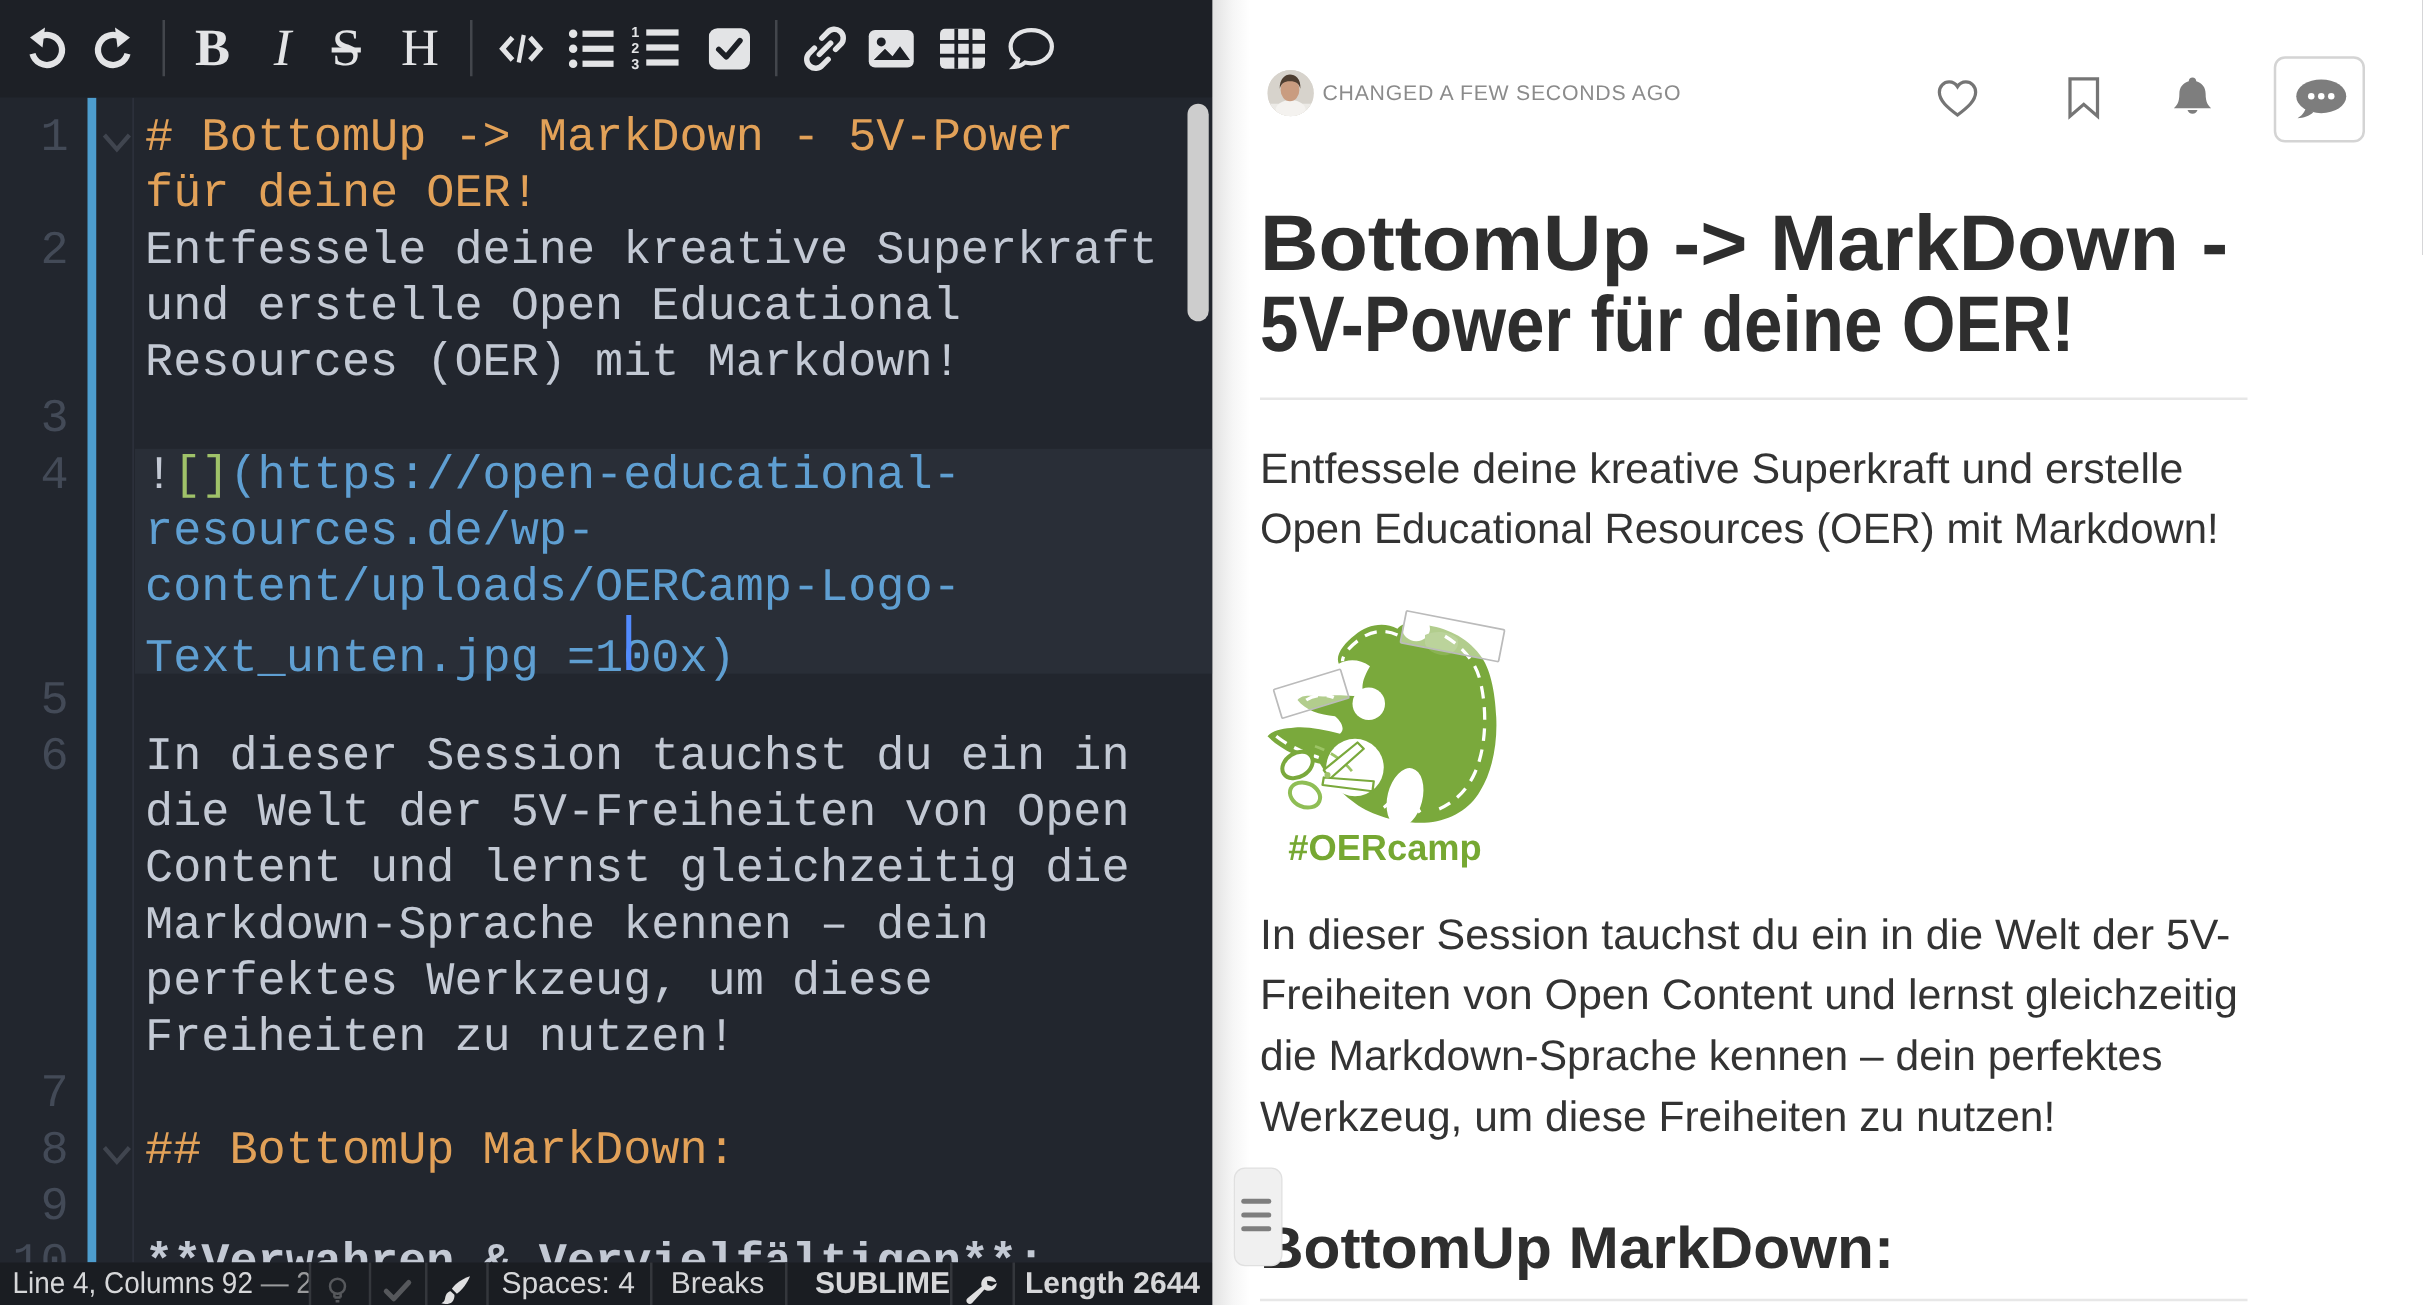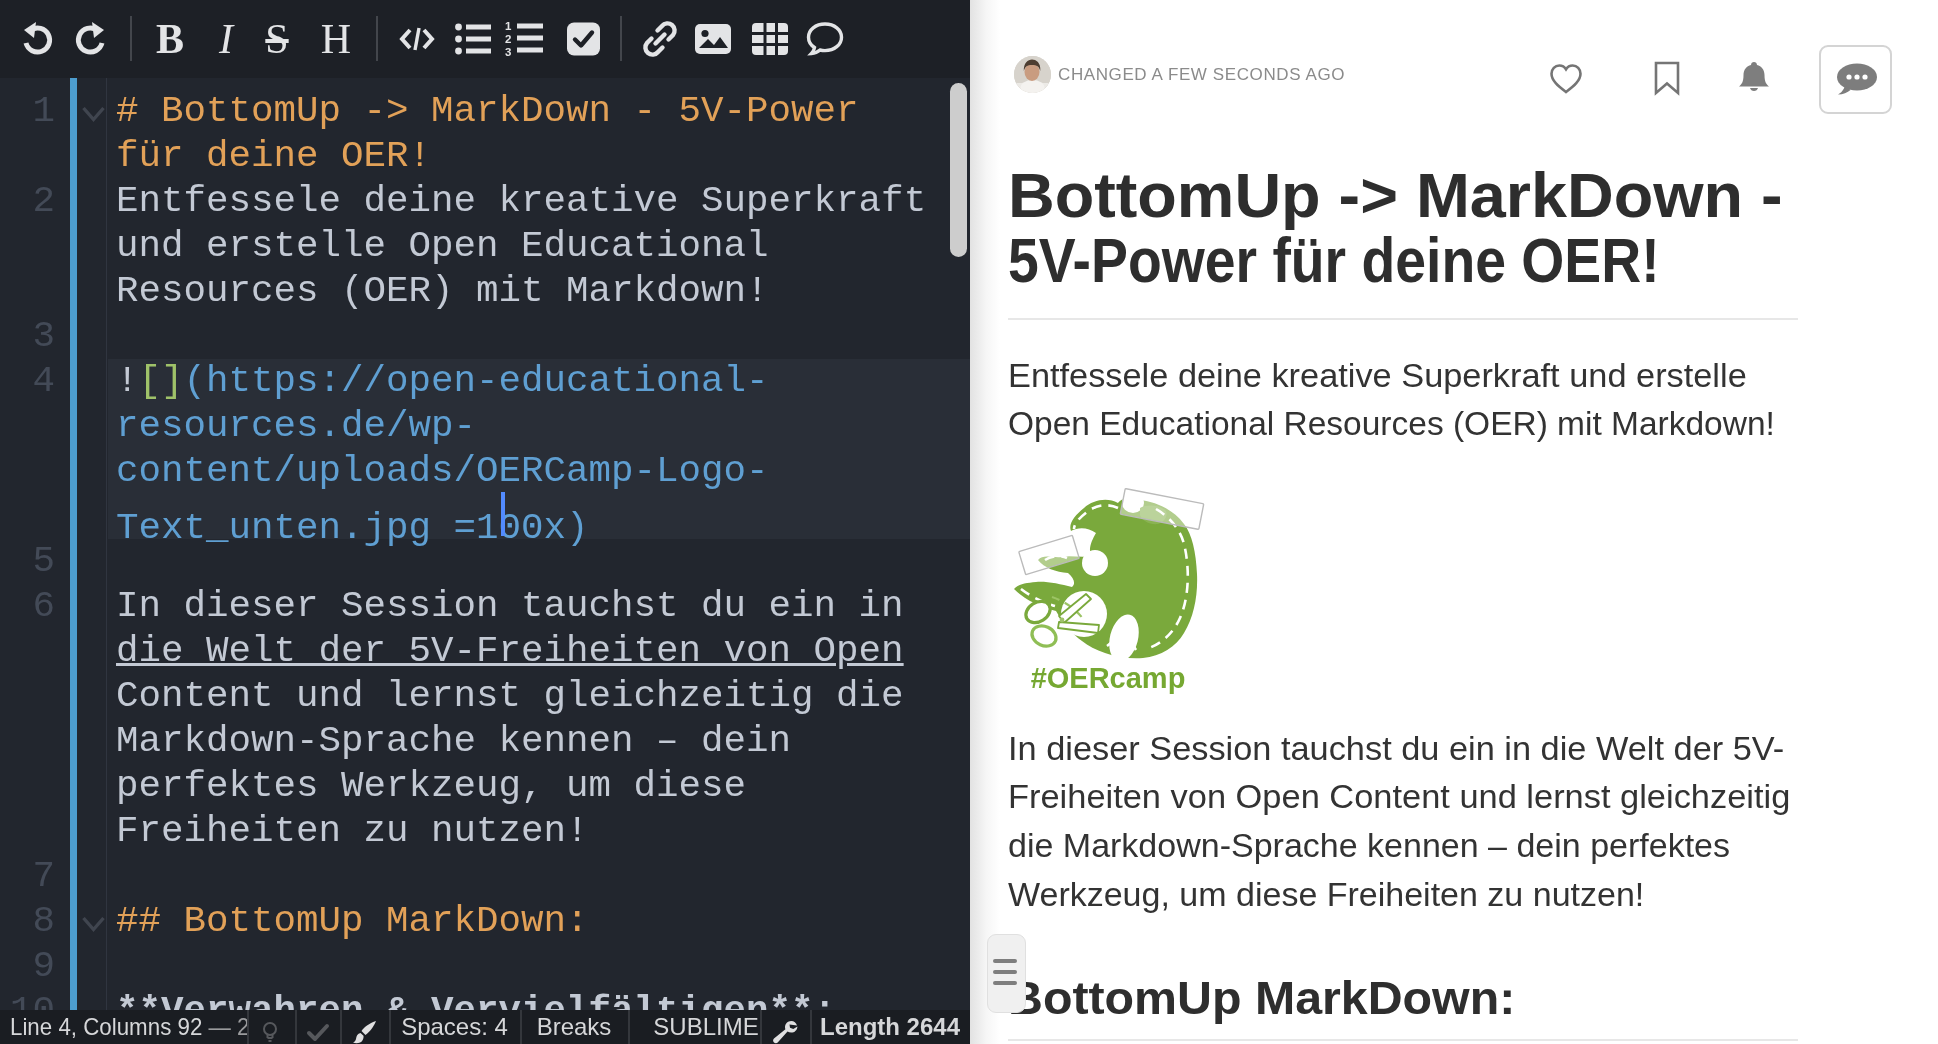--- a/index.html
+++ b/index.html
@@ -54,21 +54,21 @@
         <div class="crow orange" style="top:11px;"># BottomUp -&gt; MarkDown - 5V-Power</div>
         <div class="crow orange" style="top:56px;">für deine OER!</div>
         <div class="crow" style="top:101px;">Entfessele deine kreative Superkraft</div>
         <div class="crow" style="top:146px;">und erstelle Open Educational</div>
         <div class="crow" style="top:191px;">Resources (OER) mit Markdown!</div>
         <div class="crow" style="top:281px;"><span class="gray2">!</span><span class="green2">[]</span><span class="blue2">(https://open-educational-</span></div>
         <div class="crow blue2" style="top:326px;">resources.de/wp-</div>
         <div class="crow blue2" style="top:371px;">content/uploads/OERCamp-Logo-</div>
         <div class="crow blue2" style="top:416px;margin-top:12px;">Text_unten.jpg =100x)</div>
         <div class="crow" style="top:506px;">In dieser Session tauchst du ein in</div>
-        <div class="crow" style="top:551px;text-decoration:underline;">die Welt der 5V-Freiheiten von Open</div>
+        <div class="crow" style="top:551px;">die Welt der 5V-Freiheiten von Open</div>
         <div class="crow" style="top:596px;">Content und lernst gleichzeitig die</div>
         <div class="crow" style="top:641px;">Markdown-Sprache kennen – dein</div>
         <div class="crow" style="top:686px;">perfektes Werkzeug, um diese</div>
         <div class="crow" style="top:731px;">Freiheiten zu nutzen!</div>
         <div class="crow orange" style="top:821px;">## BottomUp MarkDown:</div>
         <div class="crow" style="top:911px;"><b>**Verwahren &amp; Vervielfältigen**:</b></div>
         <div id="cursor" style="left:501px;top:414px;"></div>
       </div>
       <div id="gutter">
         <div class="lnum" style="top:11px;">1</div>
@@ -171,21 +171,21 @@
       <div class="ssep" style="left:340px;"></div>
       <svg class="sitem" style="left:352px;top:5px;" width="26" height="24" viewBox="0 0 26 24">
           <path d="M24 1 C 18 3 12 7 9.5 11 L 13.5 15 C 17.5 12 22 6.5 24 1 Z" fill="#e0e0e1"></path>
           <path d="M8.5 13 C 5.5 13.5 4.5 16 4 19 C 3.5 21 2.5 22 1 22.5 C 3.5 23.5 7.5 23.5 9.7 21.5 C 11.3 20 11.8 17 11.5 15.8 Z" fill="#e0e0e1"></path>
         </svg>
       <div class="ssep" style="left:389px;"></div>
       <div class="sitem" style="left:389px;width:131px;text-align:center;">Spaces: 4</div>
       <div class="ssep" style="left:520px;"></div>
       <div class="sitem" style="left:520px;width:108px;text-align:center;">Breaks</div>
       <div class="ssep" style="left:628px;"></div>
-      <div class="sitem" style="left:628px;width:156px;text-align:center;">SUBLIME</div>
+      <div class="sitem" style="left:628px;width:156px;text-align:center;font-weight:bold;">SUBLIME</div>
       <div class="ssep" style="left:760px;"></div>
       <svg class="sitem" style="left:772px;top:5px;" width="26" height="24" viewBox="0 0 26 24">
           <path d="M25 5.5 C 24.3 3 22 1 19.2 1 C 15.8 1 13 3.8 13 7.2 C 13 7.9 13.1 8.6 13.4 9.2 L 2 18.5 C 0.8 19.5 0.8 21.4 2 22.4 C 3 23.4 4.7 23.4 5.7 22.4 L 15.5 11.5 C 16.6 12.2 17.8 12.6 19.2 12.6 C 22.6 12.6 25.4 9.8 25.4 6.4 L 21.3 8.9 L 18 7.8 L 17.5 4.5 Z" fill="#e0e0e1"></path>
         </svg>
       <div class="ssep" style="left:810px;"></div>
       <div class="sitem" style="left:810px;width:160px;text-align:center;font-weight:bold;">Length 2644</div>
     </div>
   </div>
   <div id="divider"></div>
   <div id="right">

